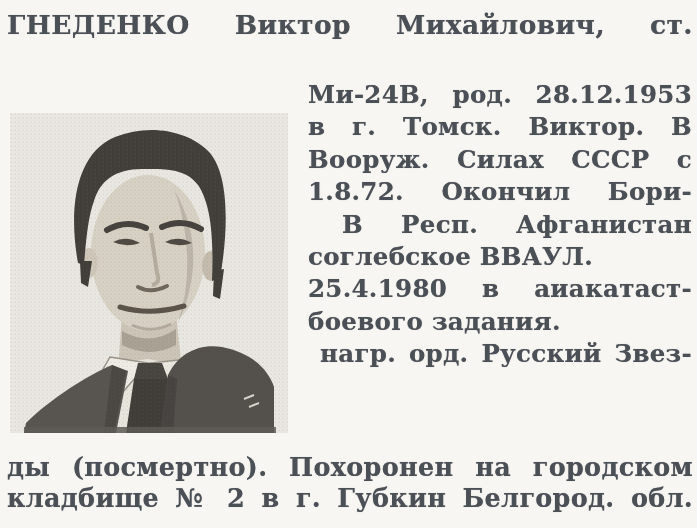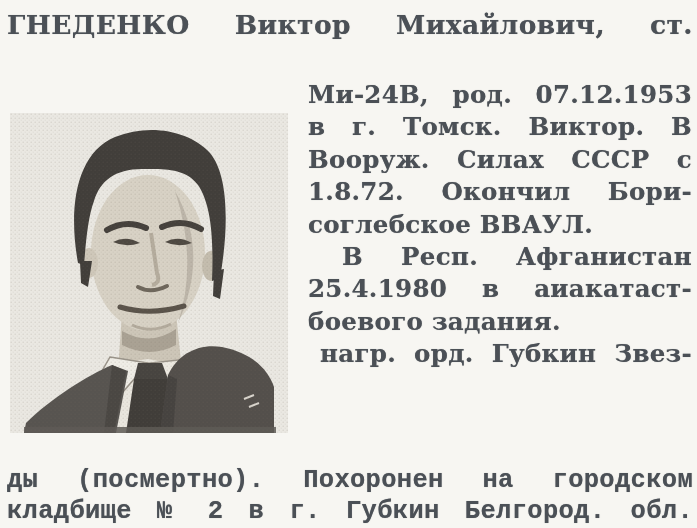--- a/index.html
+++ b/index.html
@@ -29,21 +29,21 @@
   .column-block {
     position:absolute; left:308px; top:79px; width:384px;
   }
   .column-block .ln {
     font-size:24.5px; line-height:32.4px; letter-spacing:0.3px;
     height:32.4px; overflow:hidden;
   }
   .column-block .ln.indent { text-indent:34px; }
   .column-block .ln.pad { padding-left:12px; box-sizing:border-box; }
   .footer-block {
-    position:absolute; left:7px; top:466px; width:686px;font-family:Liberation Mono, monospace;
+    position:absolute; left:7px; top:452px; width:686px;
   }
   .footer-block .ln {
     font-size:25.5px; line-height:30.5px; letter-spacing:0.3px;
     height:30.5px; overflow:hidden;
   }
 </style>
 </head>
 <body>
 
 <div class="page">
@@ -108,29 +108,29 @@
 
       <path d="M234,286 l10,-4 M239,294 l10,-4" stroke="#d8d4cc" stroke-width="2"></path>
 
       <rect x="14" y="314" width="252" height="6" fill="#5e5b56" opacity="0.85"></rect>
 
       <rect width="278" height="320" fill="url(#ht)"></rect>
     </svg>
   </div>
 
   <div class="column-block">
-    <div class="ln just">Ми-24В, род. 07.12.1953</div>
+    <div class="ln just">Ми-24В, род. 28.12.1953</div>
     <div class="ln just">в г. Томск. Виктор. В</div>
     <div class="ln just">Вооруж. Силах СССР с</div>
     <div class="ln just">1.8.72. Окончил Бори-</div>
+    <div class="ln just indent">В Респ. Афганистан</div>
     <div class="ln left">соглебское ВВАУЛ.</div>
-    <div class="ln just indent">В Респ. Афганистан</div>
     <div class="ln just">25.4.1980 в аиакатаст-</div>
     <div class="ln left">боевого задания.</div>
-    <div class="ln just pad">нагр. орд. Губкин Звез-</div>
+    <div class="ln just pad">нагр. орд. Русский Звез-</div>
   </div>
 
   <div class="footer-block">
     <div class="ln just">ды (посмертно). Похоронен на городском</div>
     <div class="ln just">кладбище № 2 в г. Губкин Белгород. обл.</div>
   </div>
 
 </div>
 
 </body></html>

